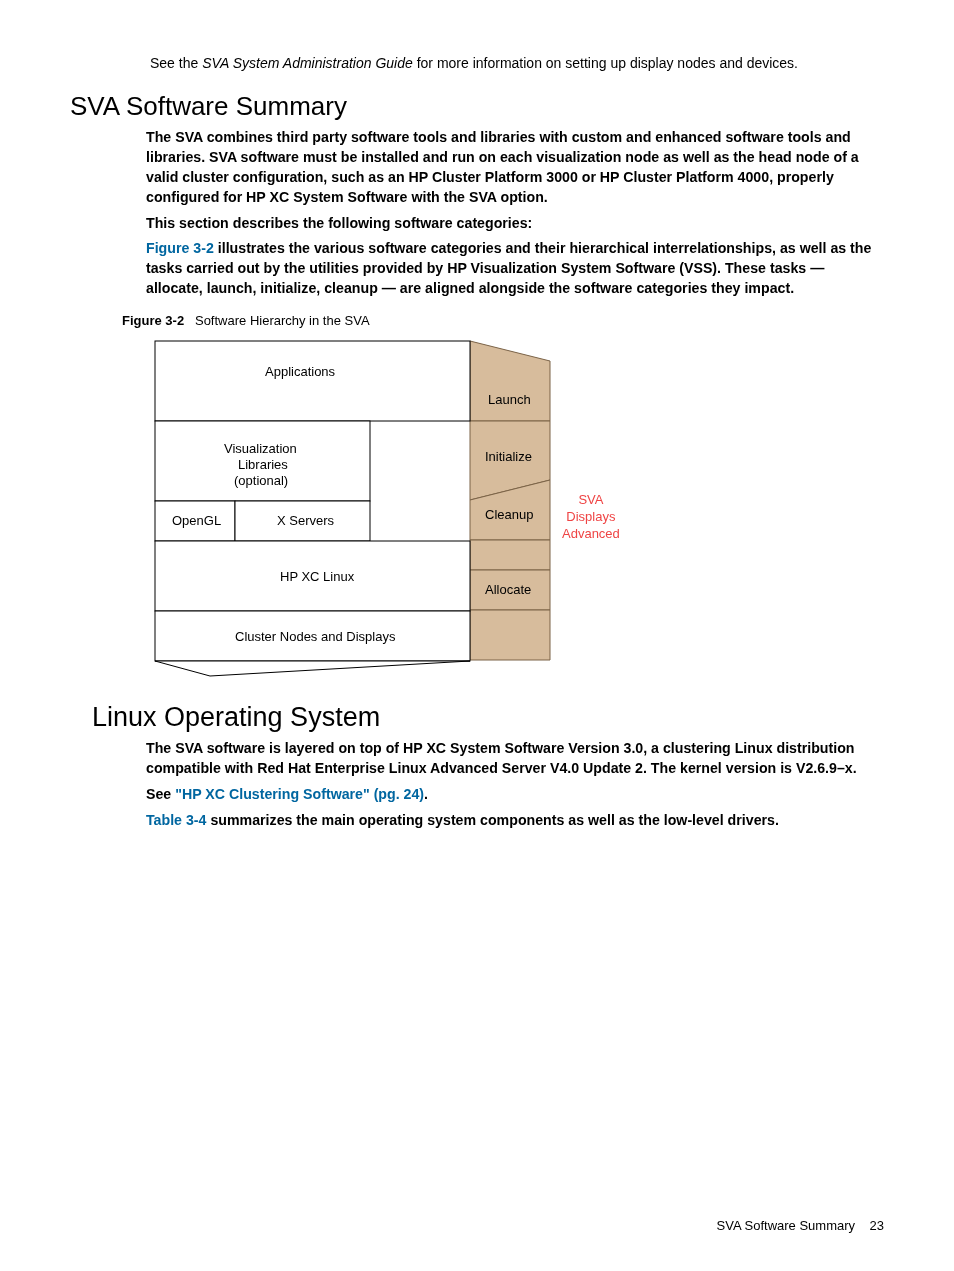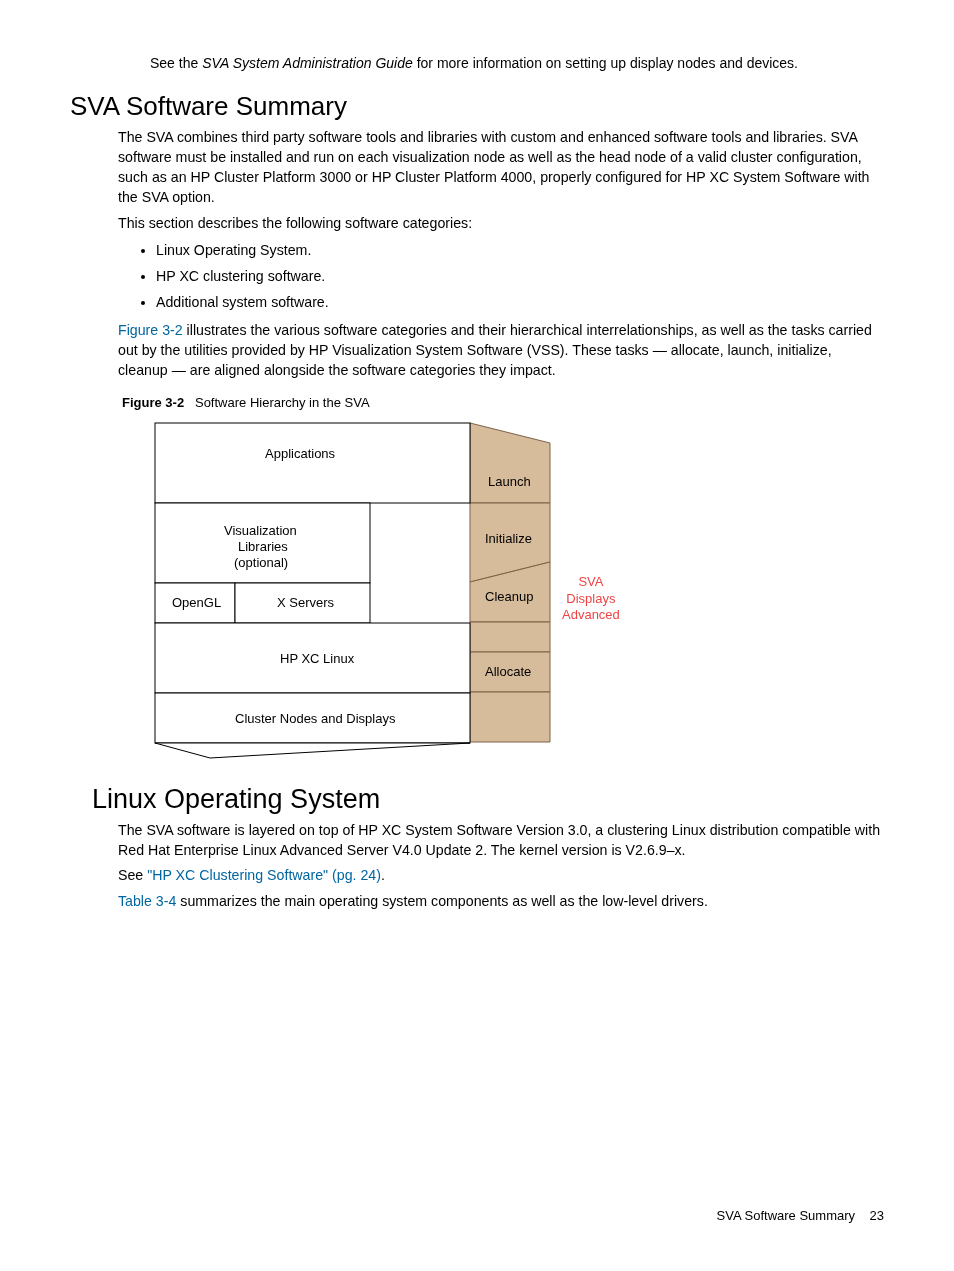--- a/index.html
+++ b/index.html
@@ -26,23 +26,24 @@
     font-size: 26px;
     font-weight: 300;
     margin: 20px 0 6px 0;
   }
   h2 {
     font-size: 27px;
     font-weight: 300;
     margin: 14px 0 4px 22px;
   }
   .body-text {
-    margin-left: 48px;
+    margin-left: 76px;
     font-size: 14.2px;
     line-height: 1.4;
+    font-weight: bold;
   }
   p { margin: 6px 0; }
   ul {
     margin: 8px 0;
     padding-left: 38px;
   }
   li { margin: 6px 0; font-size: 14.2px; }
   .link { color: #0066a0; }
   .fig-caption {
     margin-left: 52px;
@@ -63,45 +64,40 @@
     font-size: 13px;
     line-height: 1.3;
     text-align: center;
   }
   .shape-text {
     font-size: 13px;
     fill: #000;
   }
   .footer {
     position: absolute;
-    bottom: 48px;
+    bottom: 38px;
     right: 70px;
     font-size: 13px;
     text-align: right;
   }
 </style>
 </head>
 <body>
 
 <div class="page">
 
   <div class="intro-note">
     <span>See the </span><span class="ital">SVA System Administration Guide</span><span> for more information on setting up display nodes and devices.</span>
   </div>
 
   <h1>SVA Software Summary</h1>
 
   <div class="body-text">
     <p>The SVA combines third party software tools and libraries with custom and enhanced software tools and libraries. SVA software must be installed and run on each visualization node as well as the head node of a valid cluster configuration, such as an HP Cluster Platform 3000 or HP Cluster Platform 4000, properly configured for HP XC System Software with the SVA option.</p>
     <p>This section describes the following software categories:</p>
-    <ul>
-      <li>Linux Operating System.</li>
-      <li>HP XC clustering software.</li>
-      <li>Additional system software.</li>
-    </ul>
     <p>
       <span class="link">Figure  3-2</span><span> illustrates the various software categories and their hierarchical interrelationships, as well as the tasks carried out by the utilities provided by HP Visualization System Software (VSS). These tasks — allocate, launch, initialize, cleanup — are aligned alongside the software categories they impact.</span>
     </p>
   </div>
 
   <div class="fig-caption">
     <b>Figure  3-2</b>&nbsp;&nbsp;&nbsp;<span>Software Hierarchy in the SVA</span>
   </div>
 
   <div class="figure-wrap">

